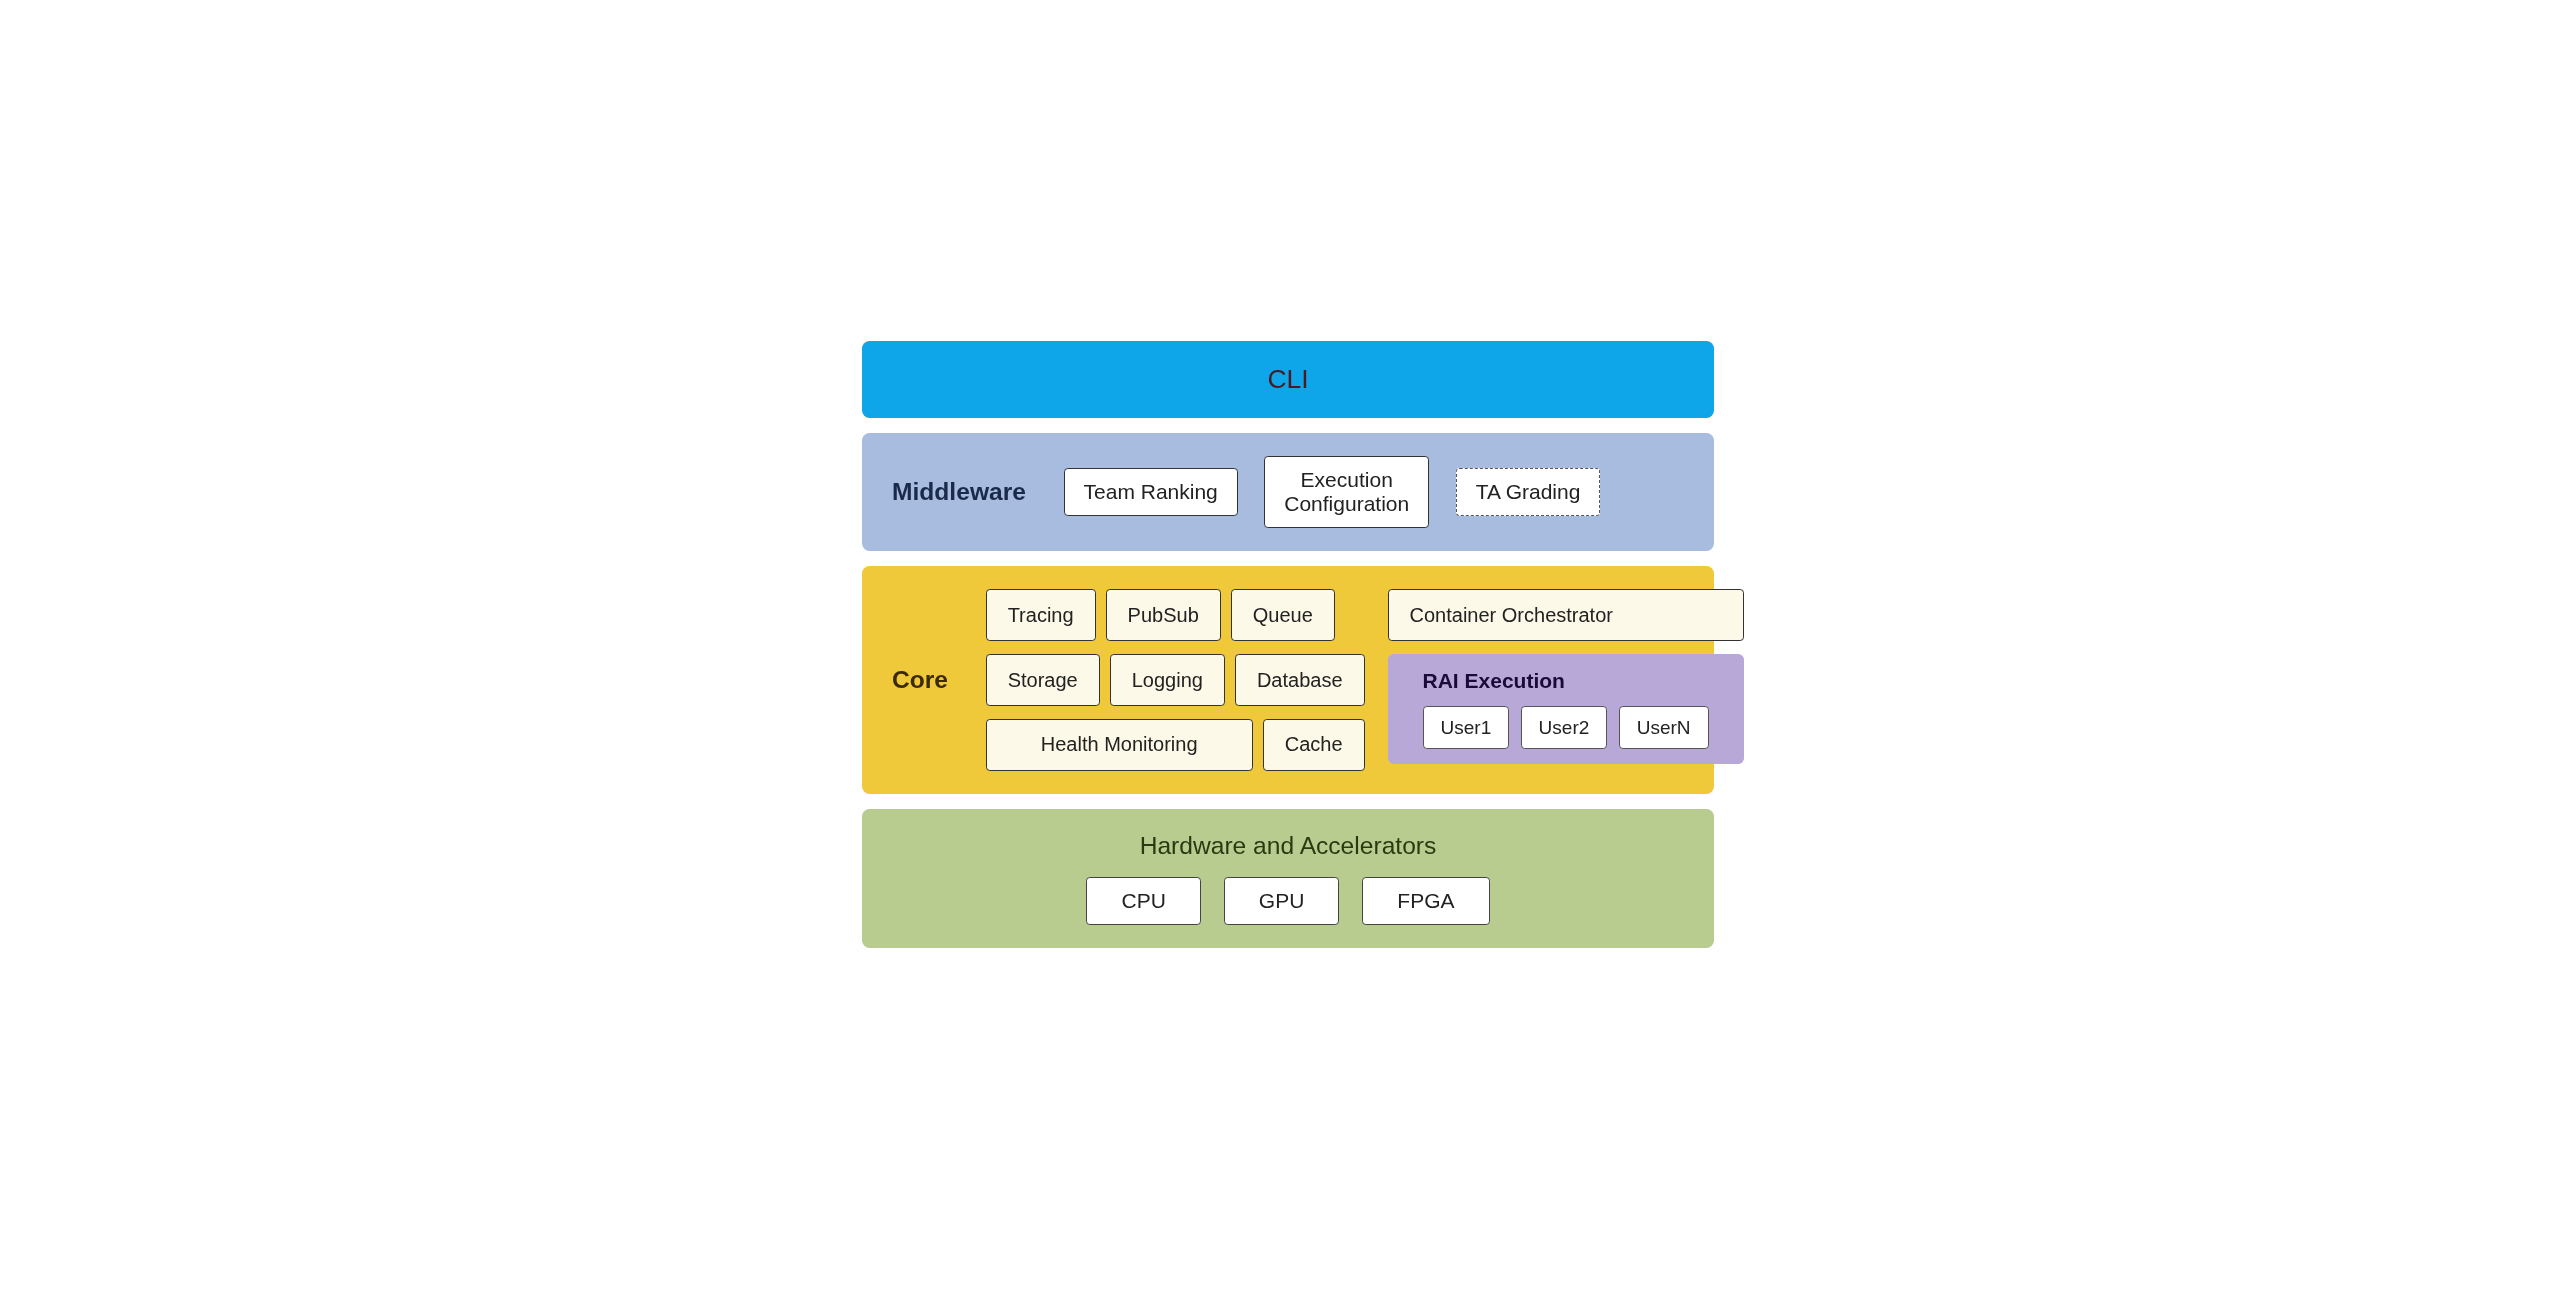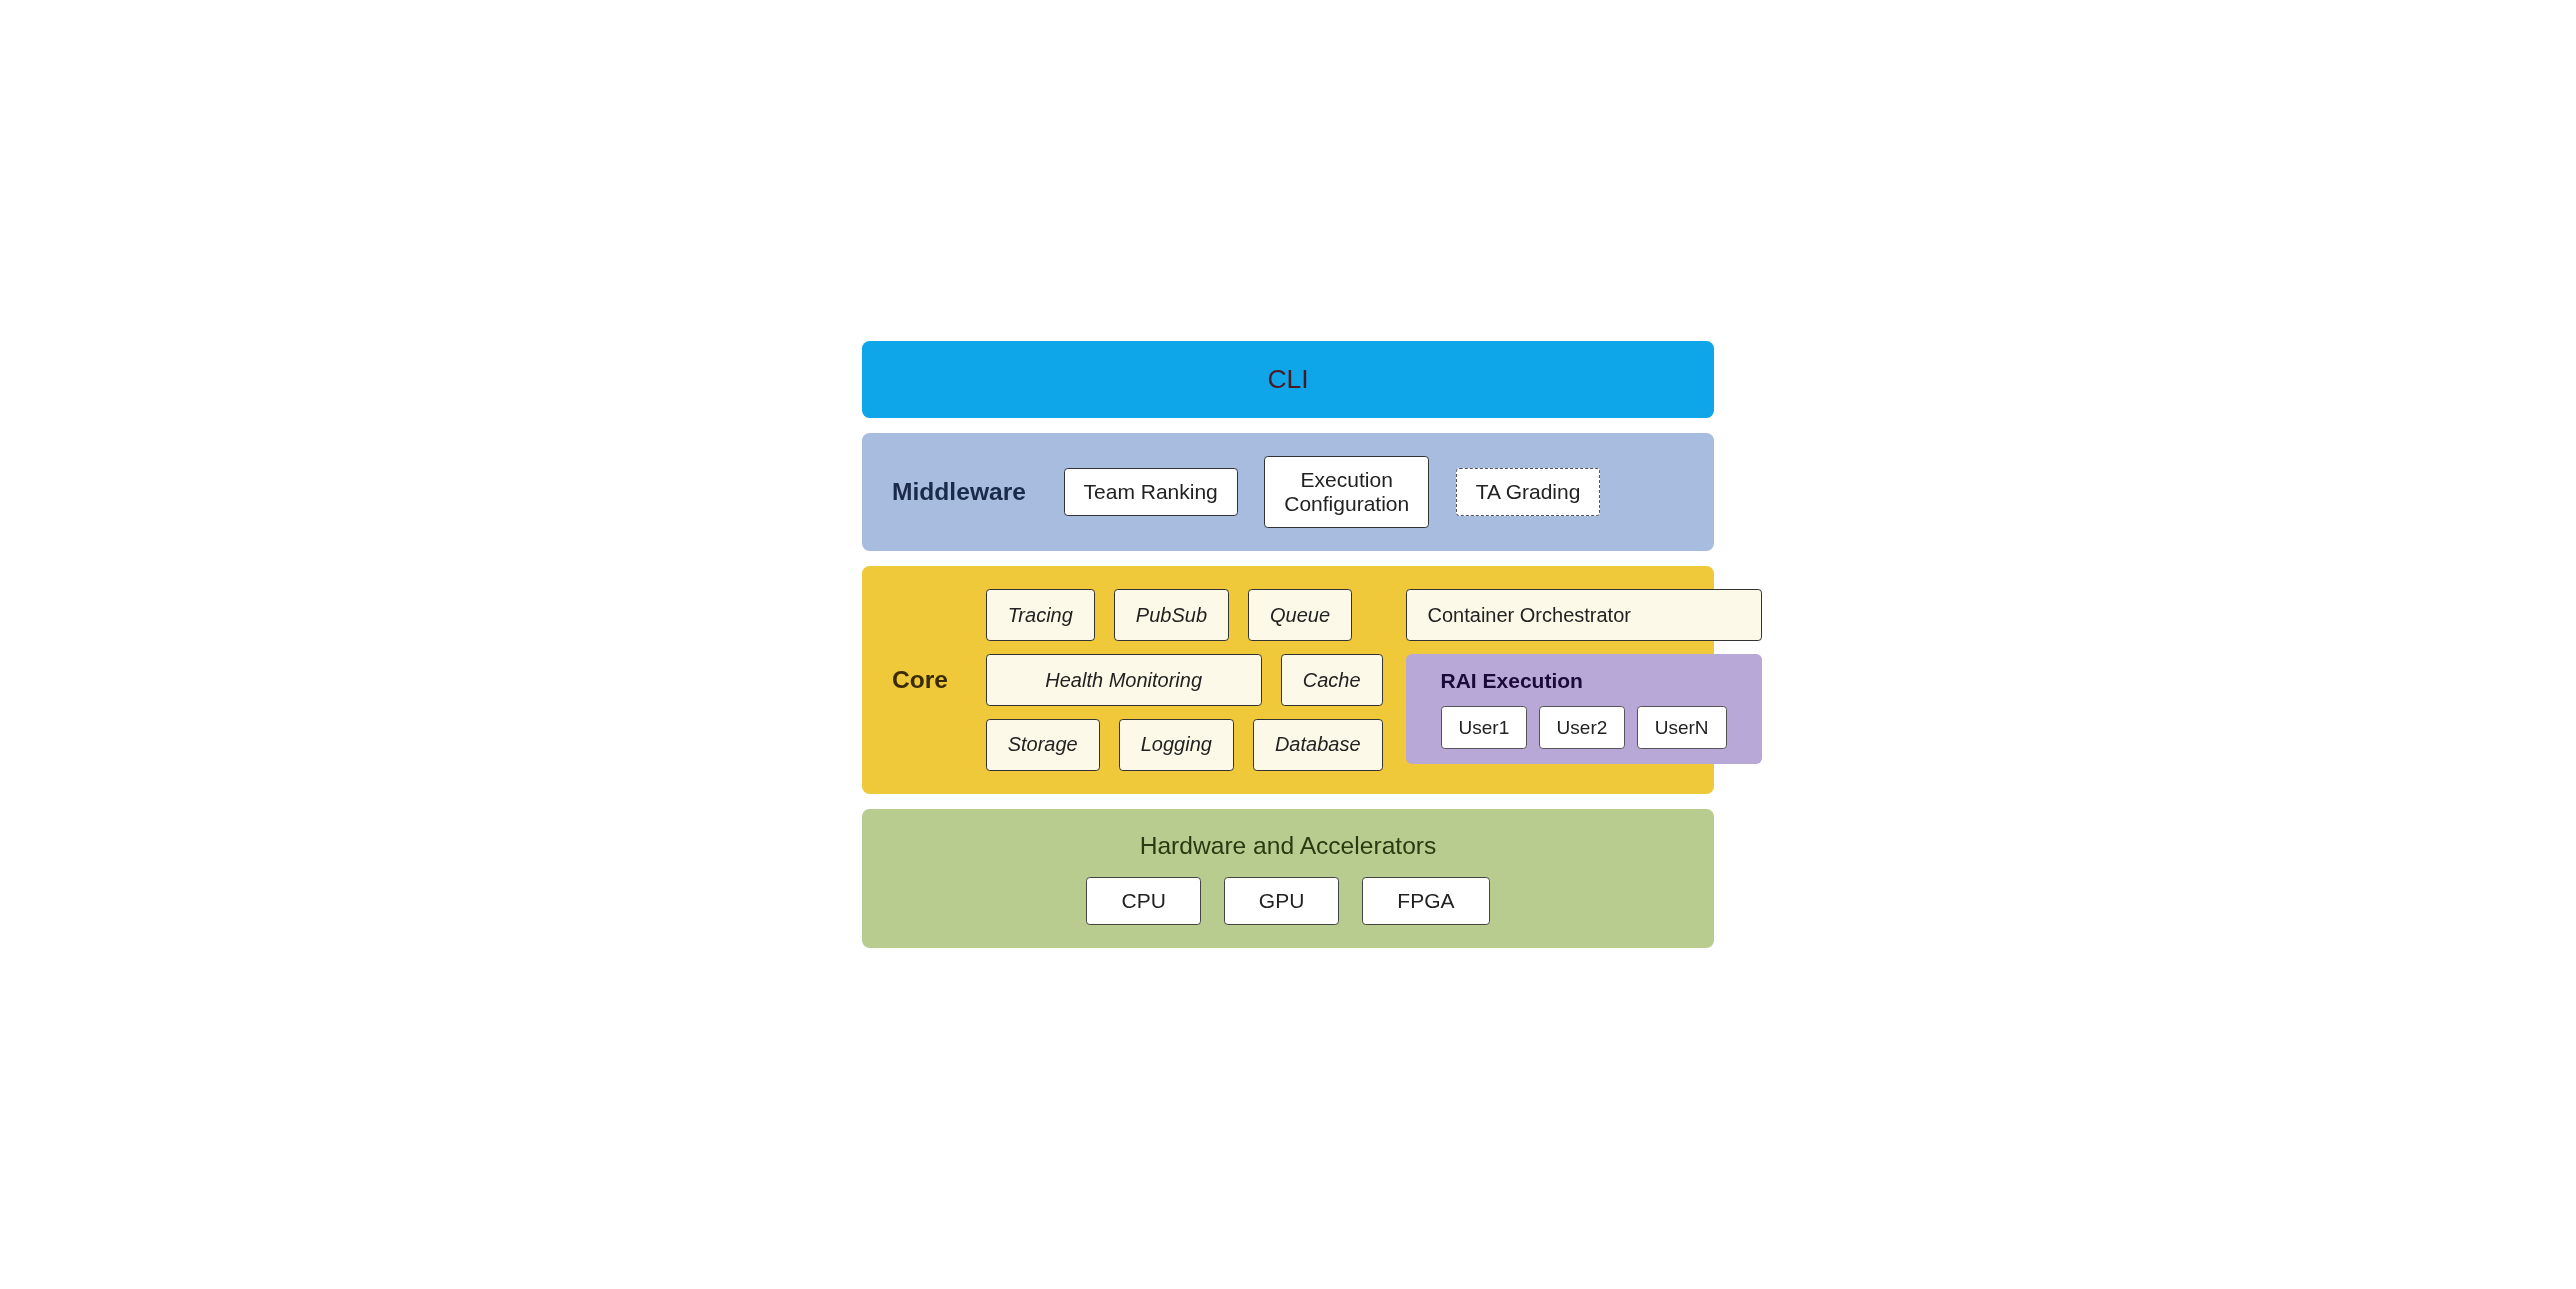--- a/index.html
+++ b/index.html
@@ -117,22 +117,21 @@
     }
 
     .core-left {
       display: flex;
       flex-direction: column;
       gap: 13.3px;
     }
 
     .core-left-row {
       display: flex;
-      gap: 19px;
-      font-style: italic;
+      gap: 10px;
     }
 
     .core-box {
       border: 1.9px solid #333;
       border-radius: 3.8px;
       padding: 13.3px 21px;
       background: #fdf9e8;
       font-size: 20px;
       color: #222;
       text-align: center;
@@ -253,36 +252,36 @@
             <span>Tracing</span>
           </div>
           <div class="core-box">
             <span>PubSub</span>
           </div>
           <div class="core-box">
             <span>Queue</span>
           </div>
         </div>
         <div class="core-left-row">
+          <div class="core-box">
+            <span>Storage</span>
+          </div>
+          <div class="core-box">
+            <span>Logging</span>
+          </div>
+          <div class="core-box">
+            <span>Database</span>
+          </div>
+        </div>
+        <div class="core-left-row">
           <div class="core-box" style="flex:1;">
             <span>Health Monitoring</span>
           </div>
           <div class="core-box">
             <span>Cache</span>
-          </div>
-        </div>
-        <div class="core-left-row">
-          <div class="core-box">
-            <span>Storage</span>
-          </div>
-          <div class="core-box">
-            <span>Logging</span>
-          </div>
-          <div class="core-box">
-            <span>Database</span>
           </div>
         </div>
       </div>
 
       <div class="core-right">
         <div class="container-orchestrator-box">
           <span>Container Orchestrator</span>
         </div>
         <div class="rai-execution-box">
           <span class="rai-execution-title">RAI Execution</span>

